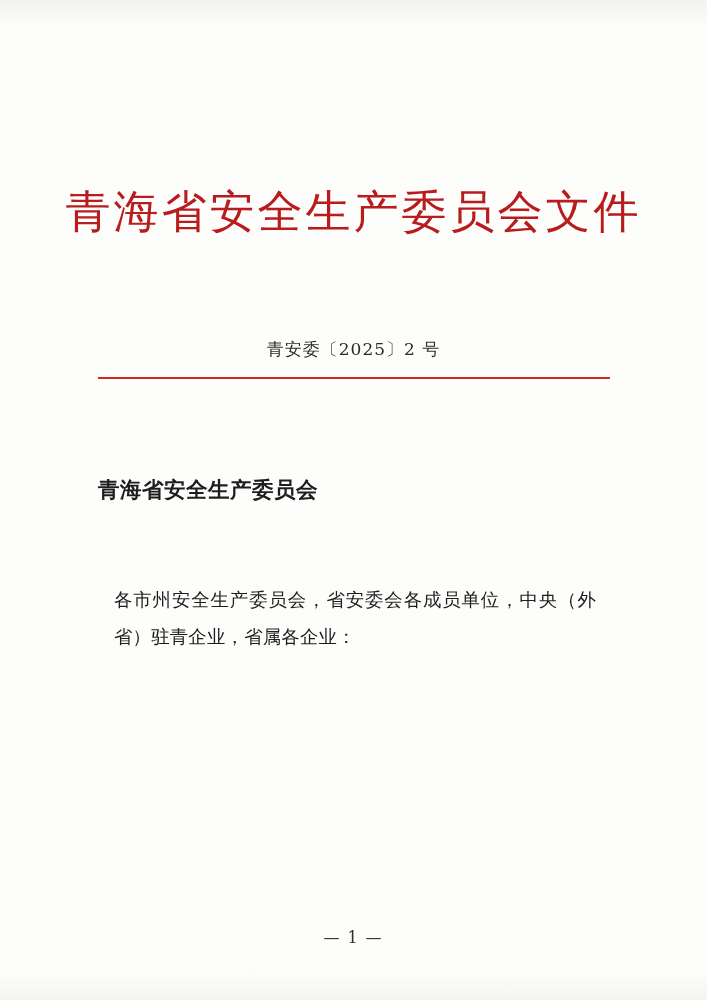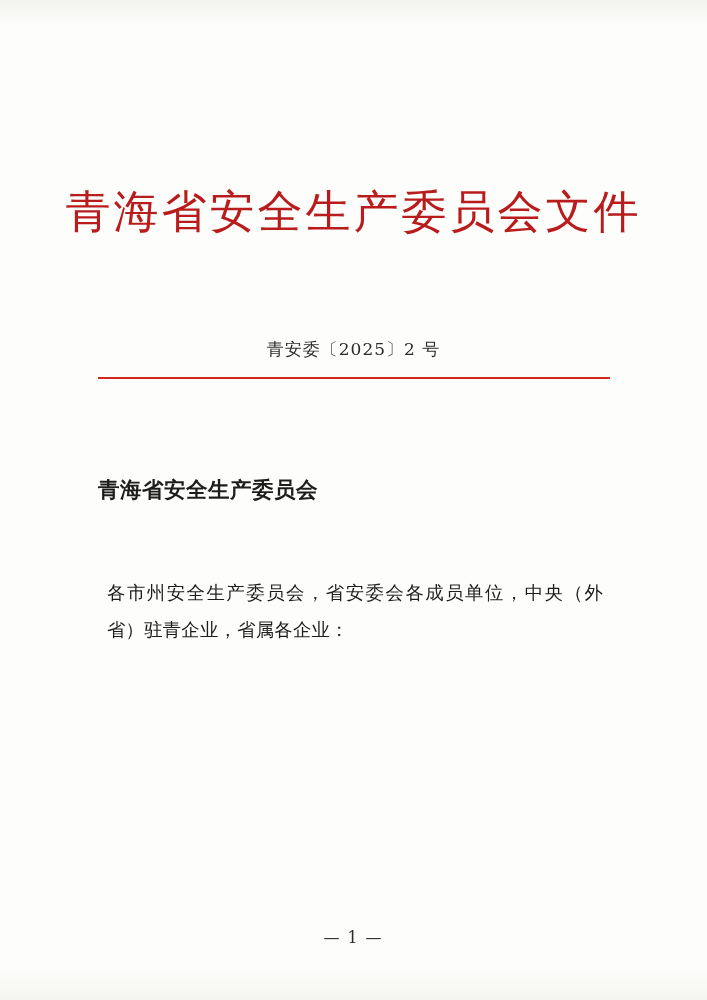--- a/index.html
+++ b/index.html
@@ -78,21 +78,21 @@
     top: 566px;
     left: 99px;
     width: 512px;
     font-family: "DejaVu Serif", serif;
     font-size: 18.4px;
     line-height: 2.03;
     color: #1d1d1d;
     letter-spacing: 0.2px;
   }
   .body-block p {
-    margin: 8px;
+    margin: 15px;
     text-align: justify;
     text-align-last: left;
   }
   .body-block p.indent {
     text-indent: 2em;
   }
   
   .footer {
     position: absolute;
     top: 928px;

